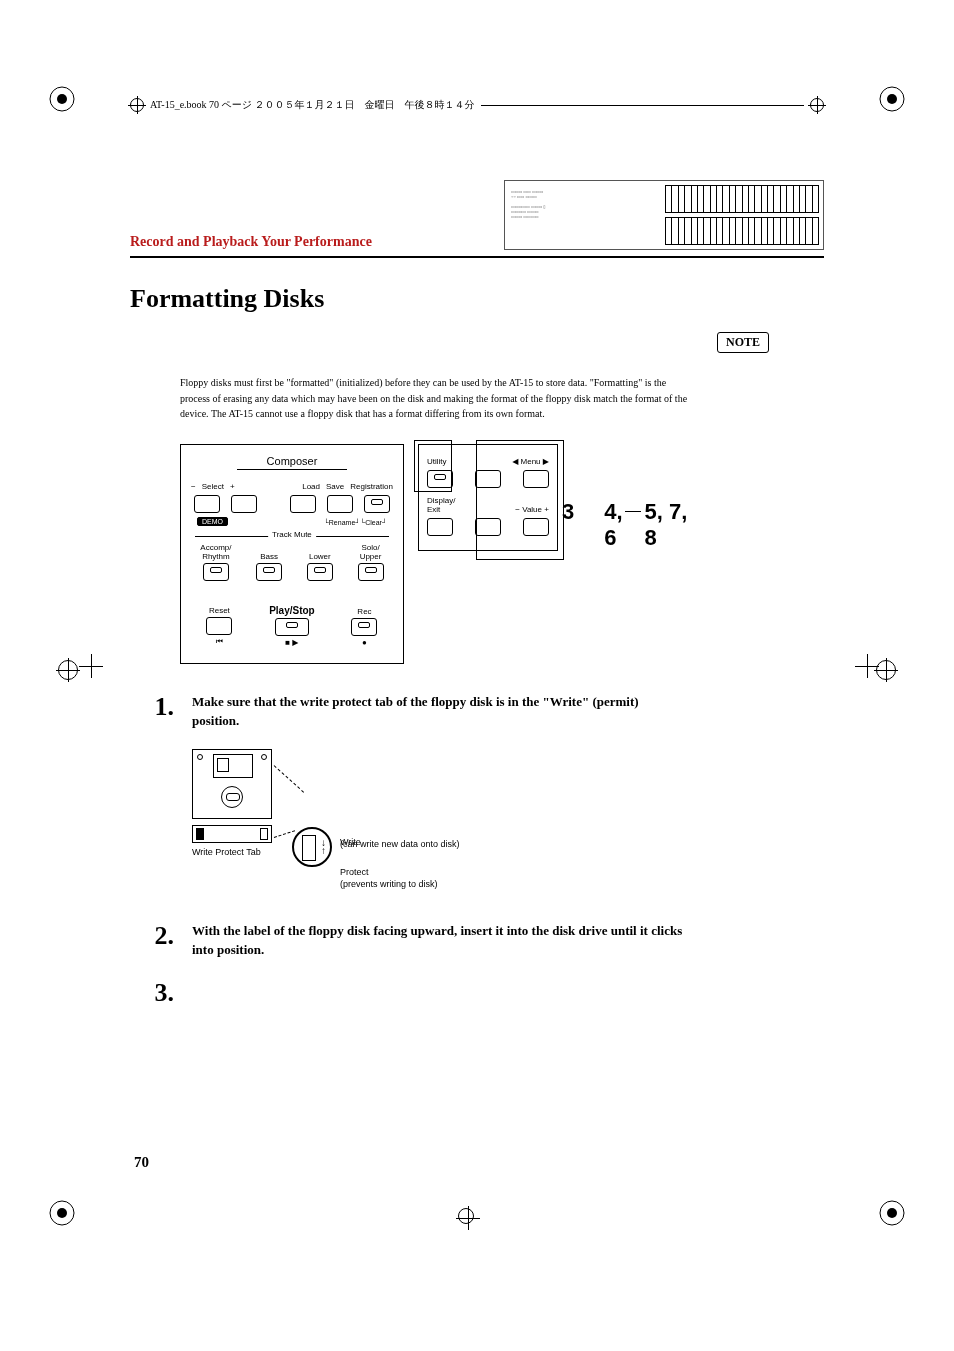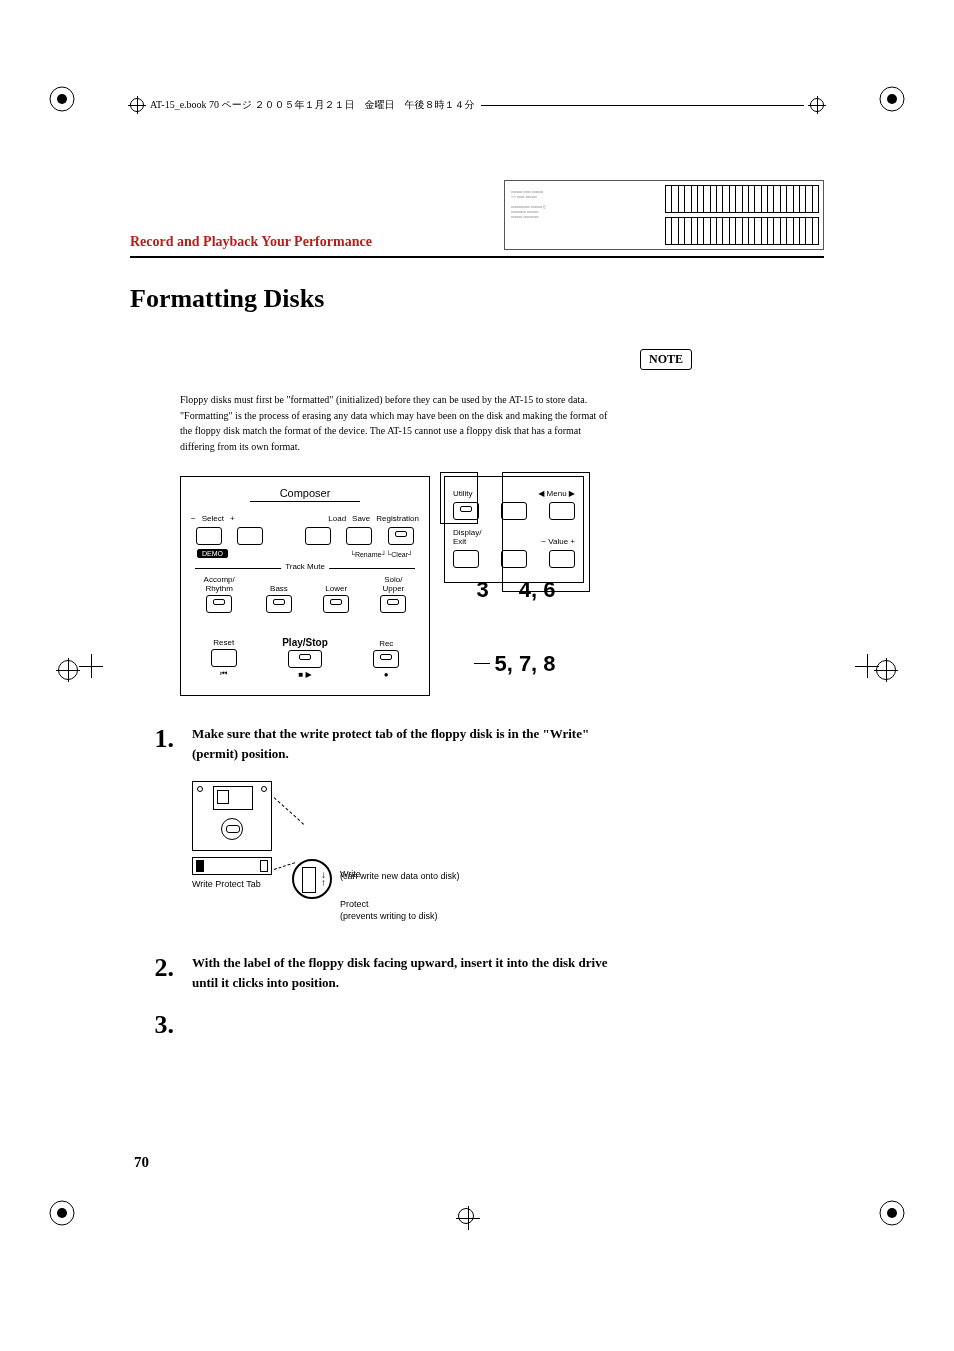--- a/index.html
+++ b/index.html
@@ -68,21 +68,21 @@
   }
   .piano-keys { position:absolute; right:4px; top:4px; bottom:4px; left:160px; display:flex; flex-direction:column; gap:4px;}
   .key-row { flex:1; display:flex; }
   .key-row span { flex:1; border-left:1px solid #000; border-top:1px solid #000; border-bottom:1px solid #000; }
   .key-row span:last-child { border-right:1px solid #000; }
   .ctrl-cluster { position:absolute; left:6px; top:8px; font-size:4px; line-height:5px; color:#555;}
 
   .title {
     font-size: 26px;
     font-weight: bold;
-    margin-bottom: 35px;
+    margin-bottom: 18px;
   }
   .body-row { display:flex; gap: 28px; }
   .body-main { flex: 0 0 460px; }
   .body-side { flex: 1; font-size: 12px; }
   .intro-para {
     font-size: 10px;
     line-height: 1.55;
     margin-left: 50px;
     margin-bottom: 22px;
     margin-top: 43px;
@@ -109,21 +109,21 @@
   .plabel { font-size:8px; }
   .sub-line { border-top:1px solid #000; margin:10px 4px 6px; position:relative; }
   .sub-line span { position:absolute; top:-7px; left:50%; transform:translateX(-50%); background:#fff; padding:0 4px; font-size:8px;}
   .small-stack { display:flex; flex-direction:column; align-items:center; gap:2px; }
 
   .utility-panel { border:1px solid #000; width:140px; padding:8px 8px 10px; font-family: Arial, sans-serif; font-size:8px; text-align:center; }
   .urow { display:flex; justify-content:space-between; align-items:flex-end; margin:4px 0; gap:6px;}
   .callout-nums { font-family: Arial, sans-serif; font-size:22px; font-weight:bold; display:flex; gap:30px; margin-top:-6px; margin-left:4px;}
   .callout-578 { font-family: Arial, sans-serif; font-size:22px; font-weight:bold; margin-left:22px; margin-top:48px; position:relative;}
   .callout-578::before { content:""; position:absolute; left:-20px; top:12px; width:16px; height:1px; background:#000;}
-  .util-col { display:flex; flex-direction:column; align-items:center; gap:0;}
+  .util-col { display:flex; align-items:flex-end; gap:0;}
 
   .step-list { margin-left: 0; }
   .step { display:flex; gap:18px; margin-bottom:18px; align-items:flex-start; }
   .step-num { font-size:26px; font-weight:bold; font-family: Georgia, serif; width:44px; text-align:right; }
   .step-num::after { content:"."; }
   .step-text { font-size:13px; font-weight:bold; line-height:1.5; flex:1; }
 
   .floppy-diagram { margin-left:62px; margin-bottom:22px; position:relative; width:420px; height:150px; font-family: Arial, sans-serif; font-size:9px;}
   .floppy1 { position:absolute; top:0; left:0; width:80px; height:70px; border:1px solid #000; }
   .floppy1::before { content:""; position:absolute; top:4px; left:20px; width:38px; height:22px; border:1px solid #000;}

